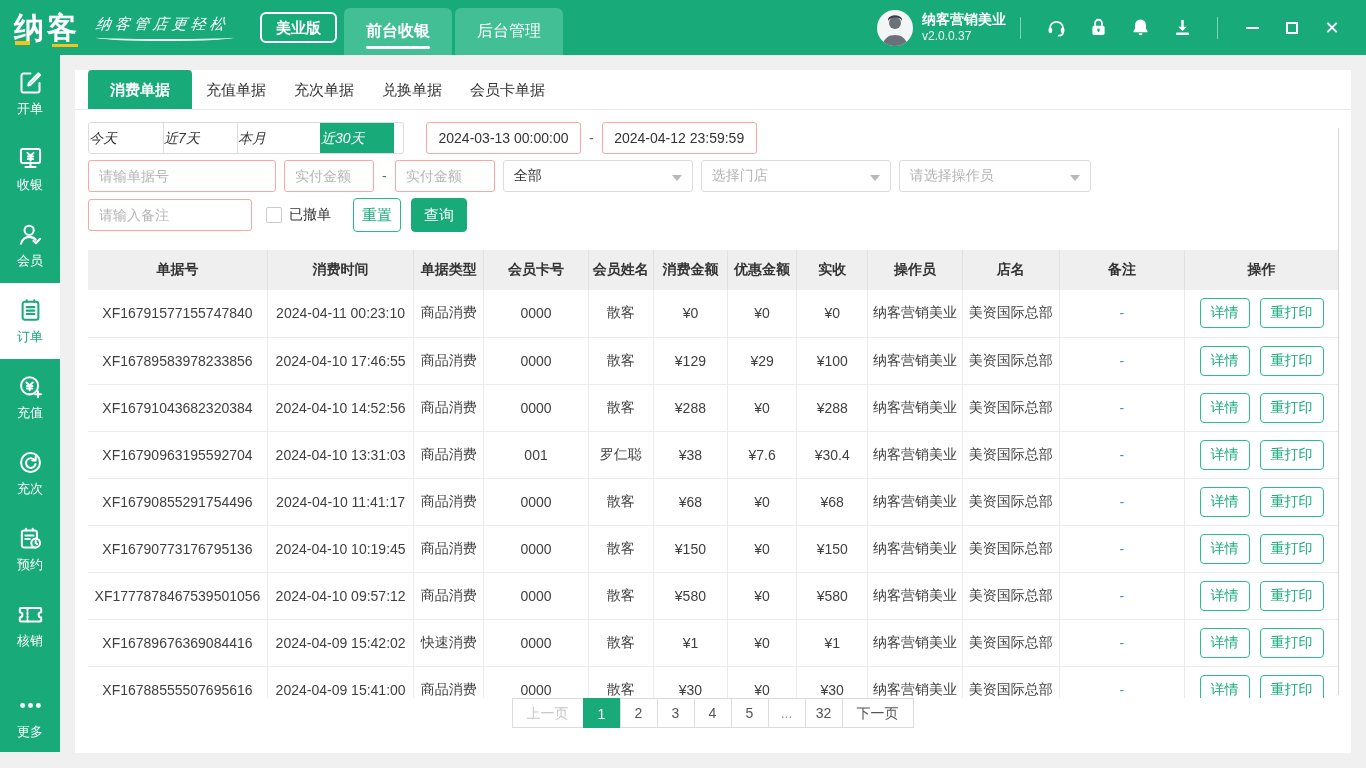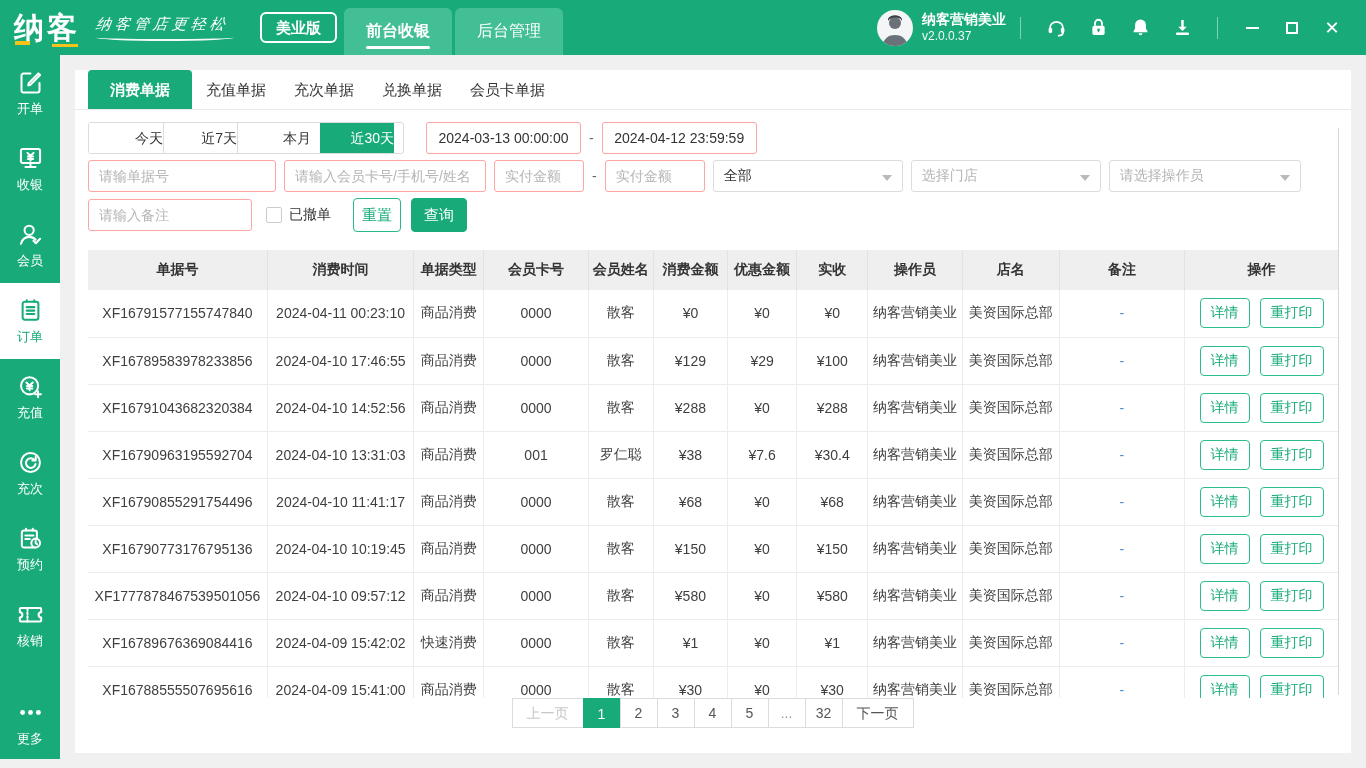--- a/index.html
+++ b/index.html
@@ -34,21 +34,21 @@
   .acc-ver{font-size:12px;opacity:.95;}
   .vdiv{width:1px;height:22px;background:rgba(255,255,255,.45);margin:0 14px;}
   .icon-btn{width:26px;height:26px;margin:0 8px;display:flex;align-items:center;justify-content:center;cursor:pointer;}
   .icon-btn svg{width:21px;height:21px;}
   .win-btn{width:30px;height:30px;margin:0 5px;display:flex;align-items:center;justify-content:center;cursor:pointer;color:#fff;}
   .glyph-min{width:13px;height:2px;background:#fff;display:block;}
   .glyph-max{width:12px;height:12px;border:2px solid #fff;display:block;}
   .glyph-close{font-size:18px;line-height:1;color:#fff;}
 
   
-  .sidebar{position:absolute;left:0;top:55px;bottom:9px;width:60px;background:var(--primary);
+  .sidebar{position:absolute;left:0;top:55px;bottom:16px;width:60px;background:var(--primary);
     display:flex;flex-direction:column;z-index:4;}
   .side-item{height:76px;display:flex;flex-direction:column;align-items:center;justify-content:center;
     color:#fff;gap:4px;cursor:pointer;flex:0 0 auto;}
   .side-item .side-icon{width:27px;height:27px;display:block;}
   .side-item svg{width:27px;height:27px;display:block;}
   .side-label{font-size:13px;}
   .side-item.active{background:#fff;color:var(--primary);}
   .side-item.more{margin-top:auto;margin-bottom:6px;height:60px;}
 
   
@@ -57,22 +57,22 @@
   .scrollline{position:absolute;right:12px;top:58px;bottom:58px;width:1px;background:#d6d6d6;}
 
   .tabs{height:40px;border-bottom:1px solid #e9e9e9;display:flex;padding:0 13px;}
   .tab{padding:0 14px;line-height:40px;font-size:15px;color:#333;cursor:pointer;}
   .tab.active{background:var(--primary);color:#fff;border-radius:4px 4px 0 0;font-weight:bold;padding:0 22px;}
 
   .filters{padding:12px 13px 18px;}
   .frow{display:flex;align-items:center;margin-bottom:6px;}
   .frow:last-child{margin-bottom:0;}
   .seg{display:flex;border:1px solid #dcdcdc;border-radius:3px;overflow:hidden;height:32px;}
-  .seg-opt{width:74px;line-height:30px;text-align:right;font-size:14px;color:#333;cursor:pointer;
-    border-left:1px solid #dcdcdc;background:#fff;}
+  .seg-opt{width:74px;line-height:30px;text-align:left;font-size:14px;color:#333;cursor:pointer;
+    border-left:1px solid #dcdcdc;background:#fff;font-style:italic;}
   .seg-opt:first-child{border-left:none;}
   .seg-opt.active{background:var(--primary);color:#fff;border-color:var(--primary);line-height:32px;margin:-1px 9px;}
   .inp{height:32px;border:1px solid #fca5a5;border-radius:3px;font-size:14px;padding:0 10px;color:#333;
     background:#fff;outline:none;}
   .inp::placeholder{color:#b5b5b5;}
   .inp.date{width:155px;text-align:center;margin-left:22px;}
   .dash{margin:0 8px;color:#666;font-size:14px;}
   .select{position:relative;height:32px;border:1px solid #dcdcdc;border-radius:3px;background:#fff;
     display:flex;align-items:center;padding:0 26px 0 10px;font-size:14px;cursor:pointer;margin-left:8px;}
   .select .sel-text{color:#b5b5b5;}
@@ -289,21 +289,20 @@
               <span class="seg-opt">近7天</span>
               <span class="seg-opt">本月</span>
               <span class="seg-opt active">近30天</span>
             </div>
           <input class="inp date" readonly="" value="2024-03-13 00:00:00" style="">
           <span class="dash">-</span>
           <input class="inp date" readonly="" style="margin-left: 0px;" value="2024-04-12 23:59:59">
         </div>
         <div class="frow">
           <input class="inp" style="width: 188px;" placeholder="请输单据号">
-          <input class="inp" style="width: 202px; margin-left: 8px;" placeholder="请输入会员卡号/手机号/姓名">
           <input class="inp" style="width: 90px; margin-left: 8px;" placeholder="实付金额">
           <span class="dash">-</span>
           <input class="inp" style="width: 100px;" placeholder="实付金额">
           <div class="select" style="width:190px">
             <span class="sel-text dark">全部</span>
             <i class="caret"></i>
           </div>
           <div class="select" style="width:190px">
             <span class="sel-text">选择门店</span>
             <i class="caret"></i>

